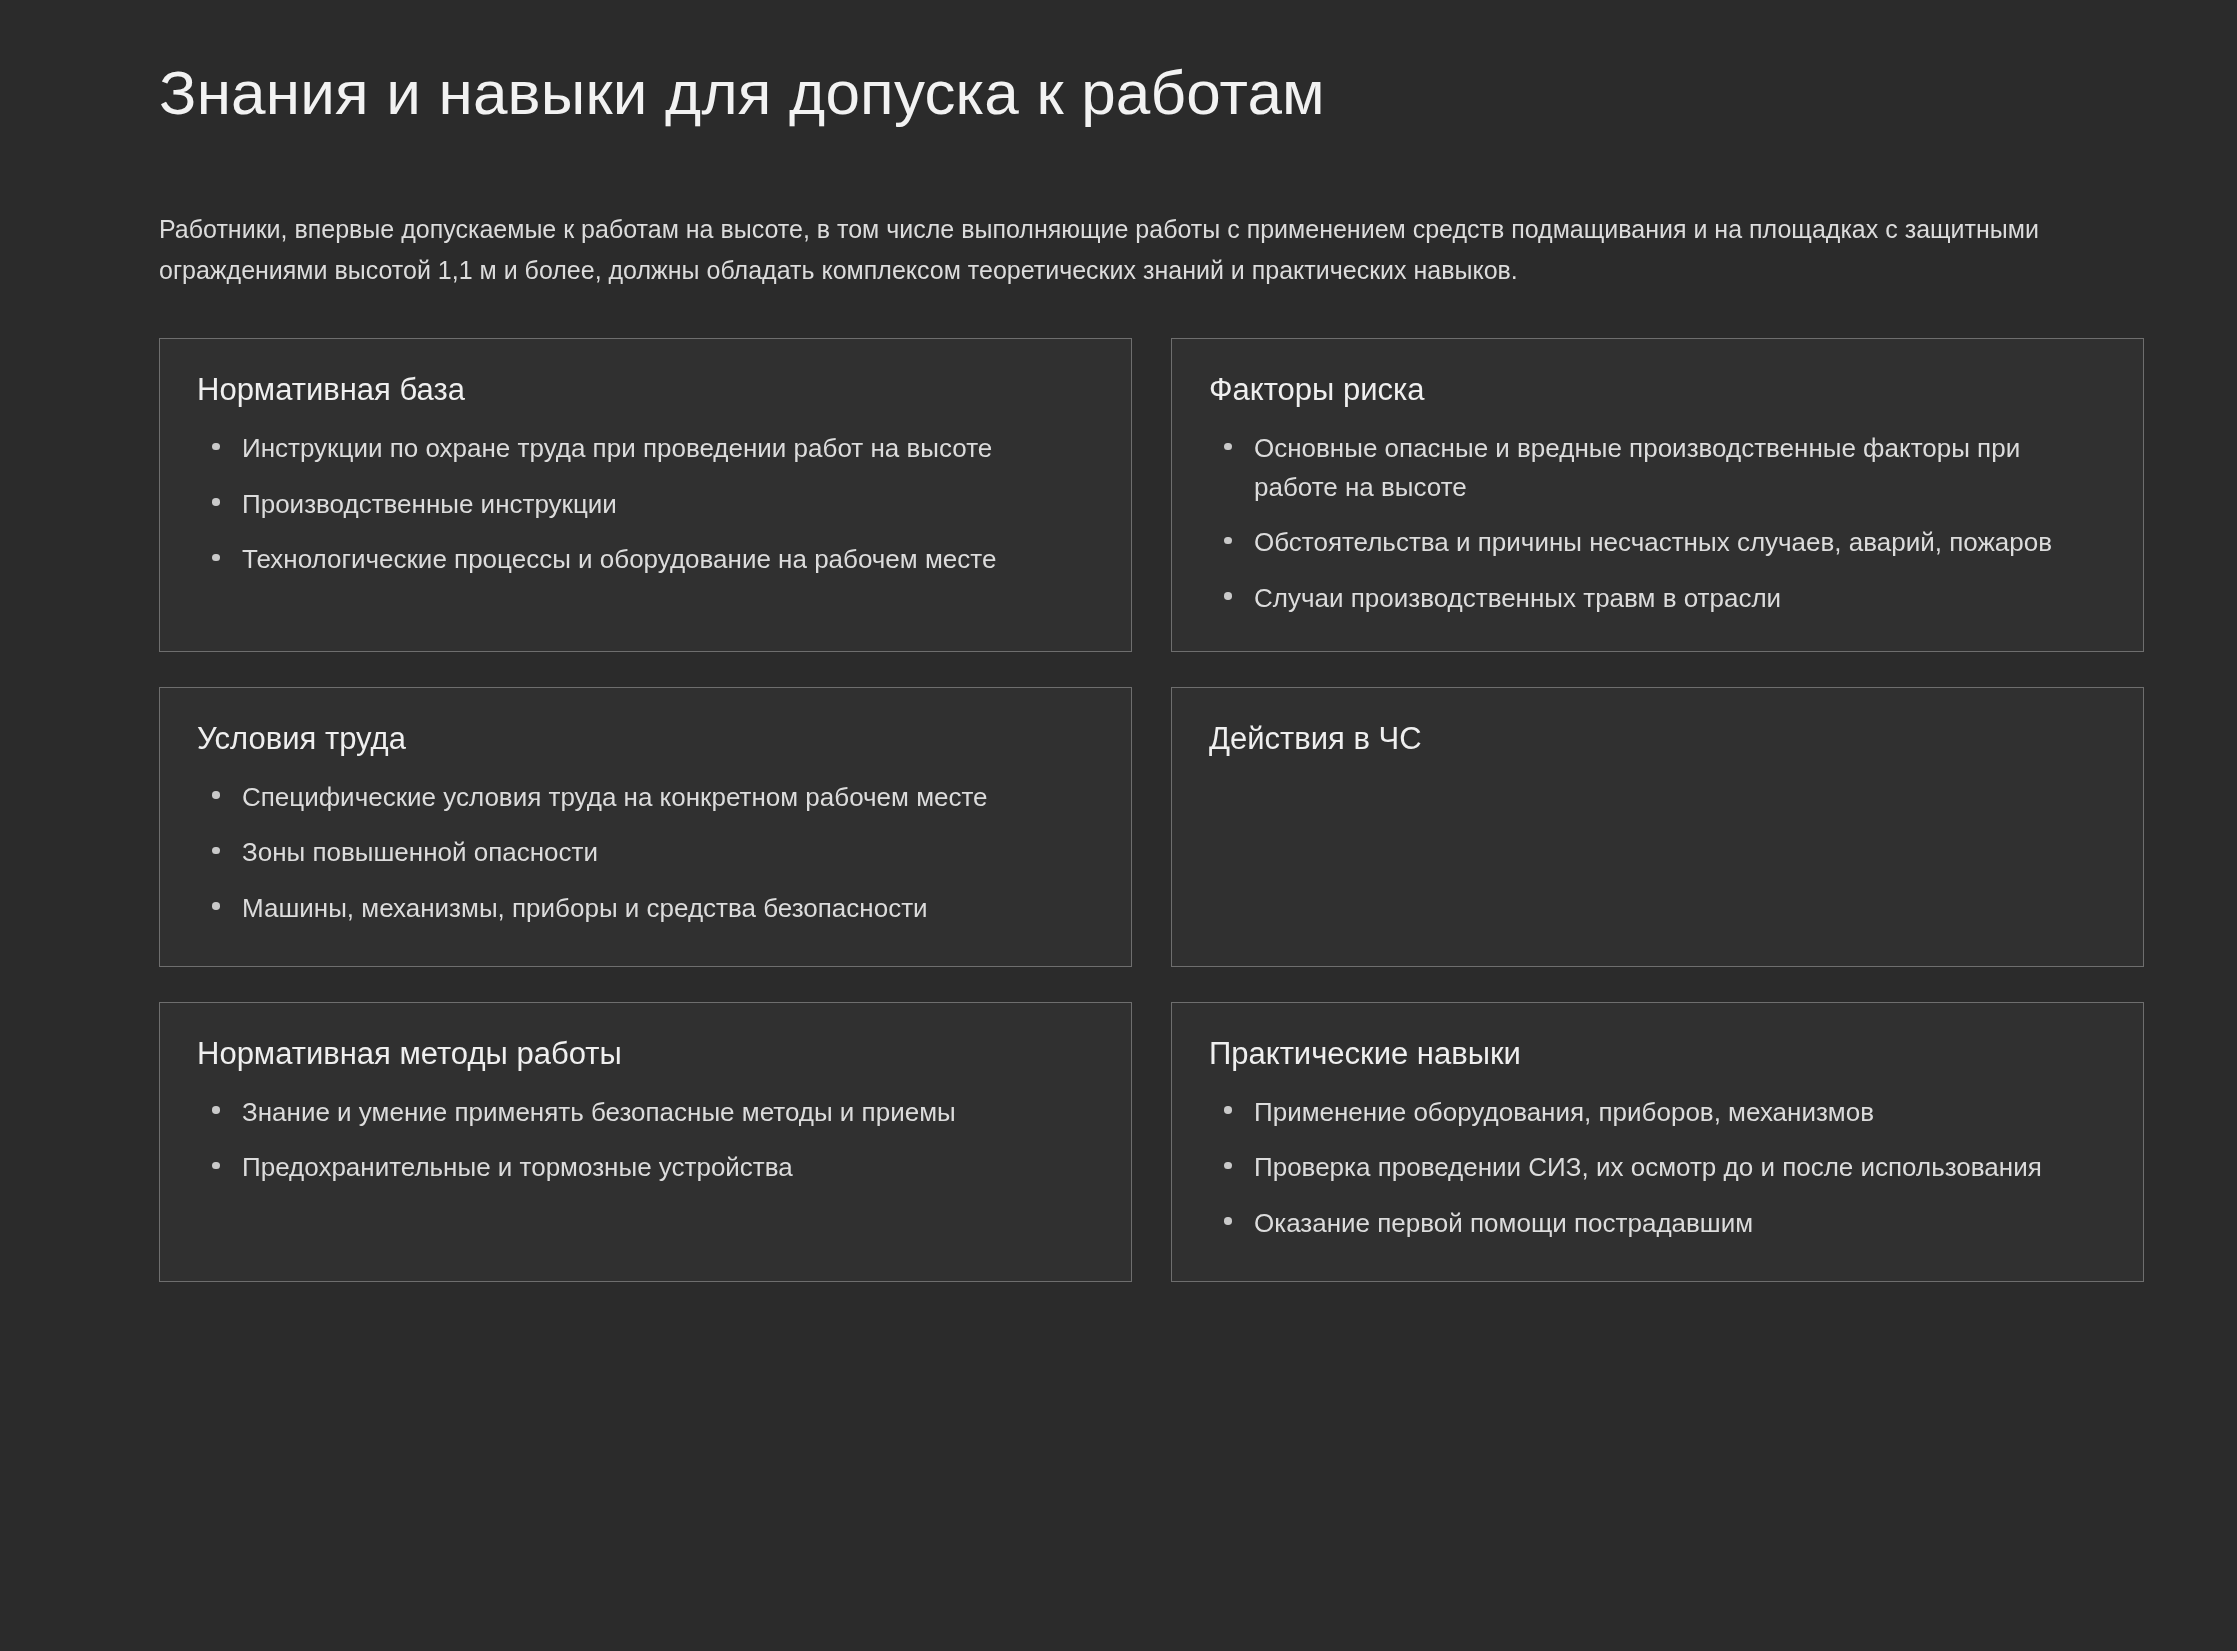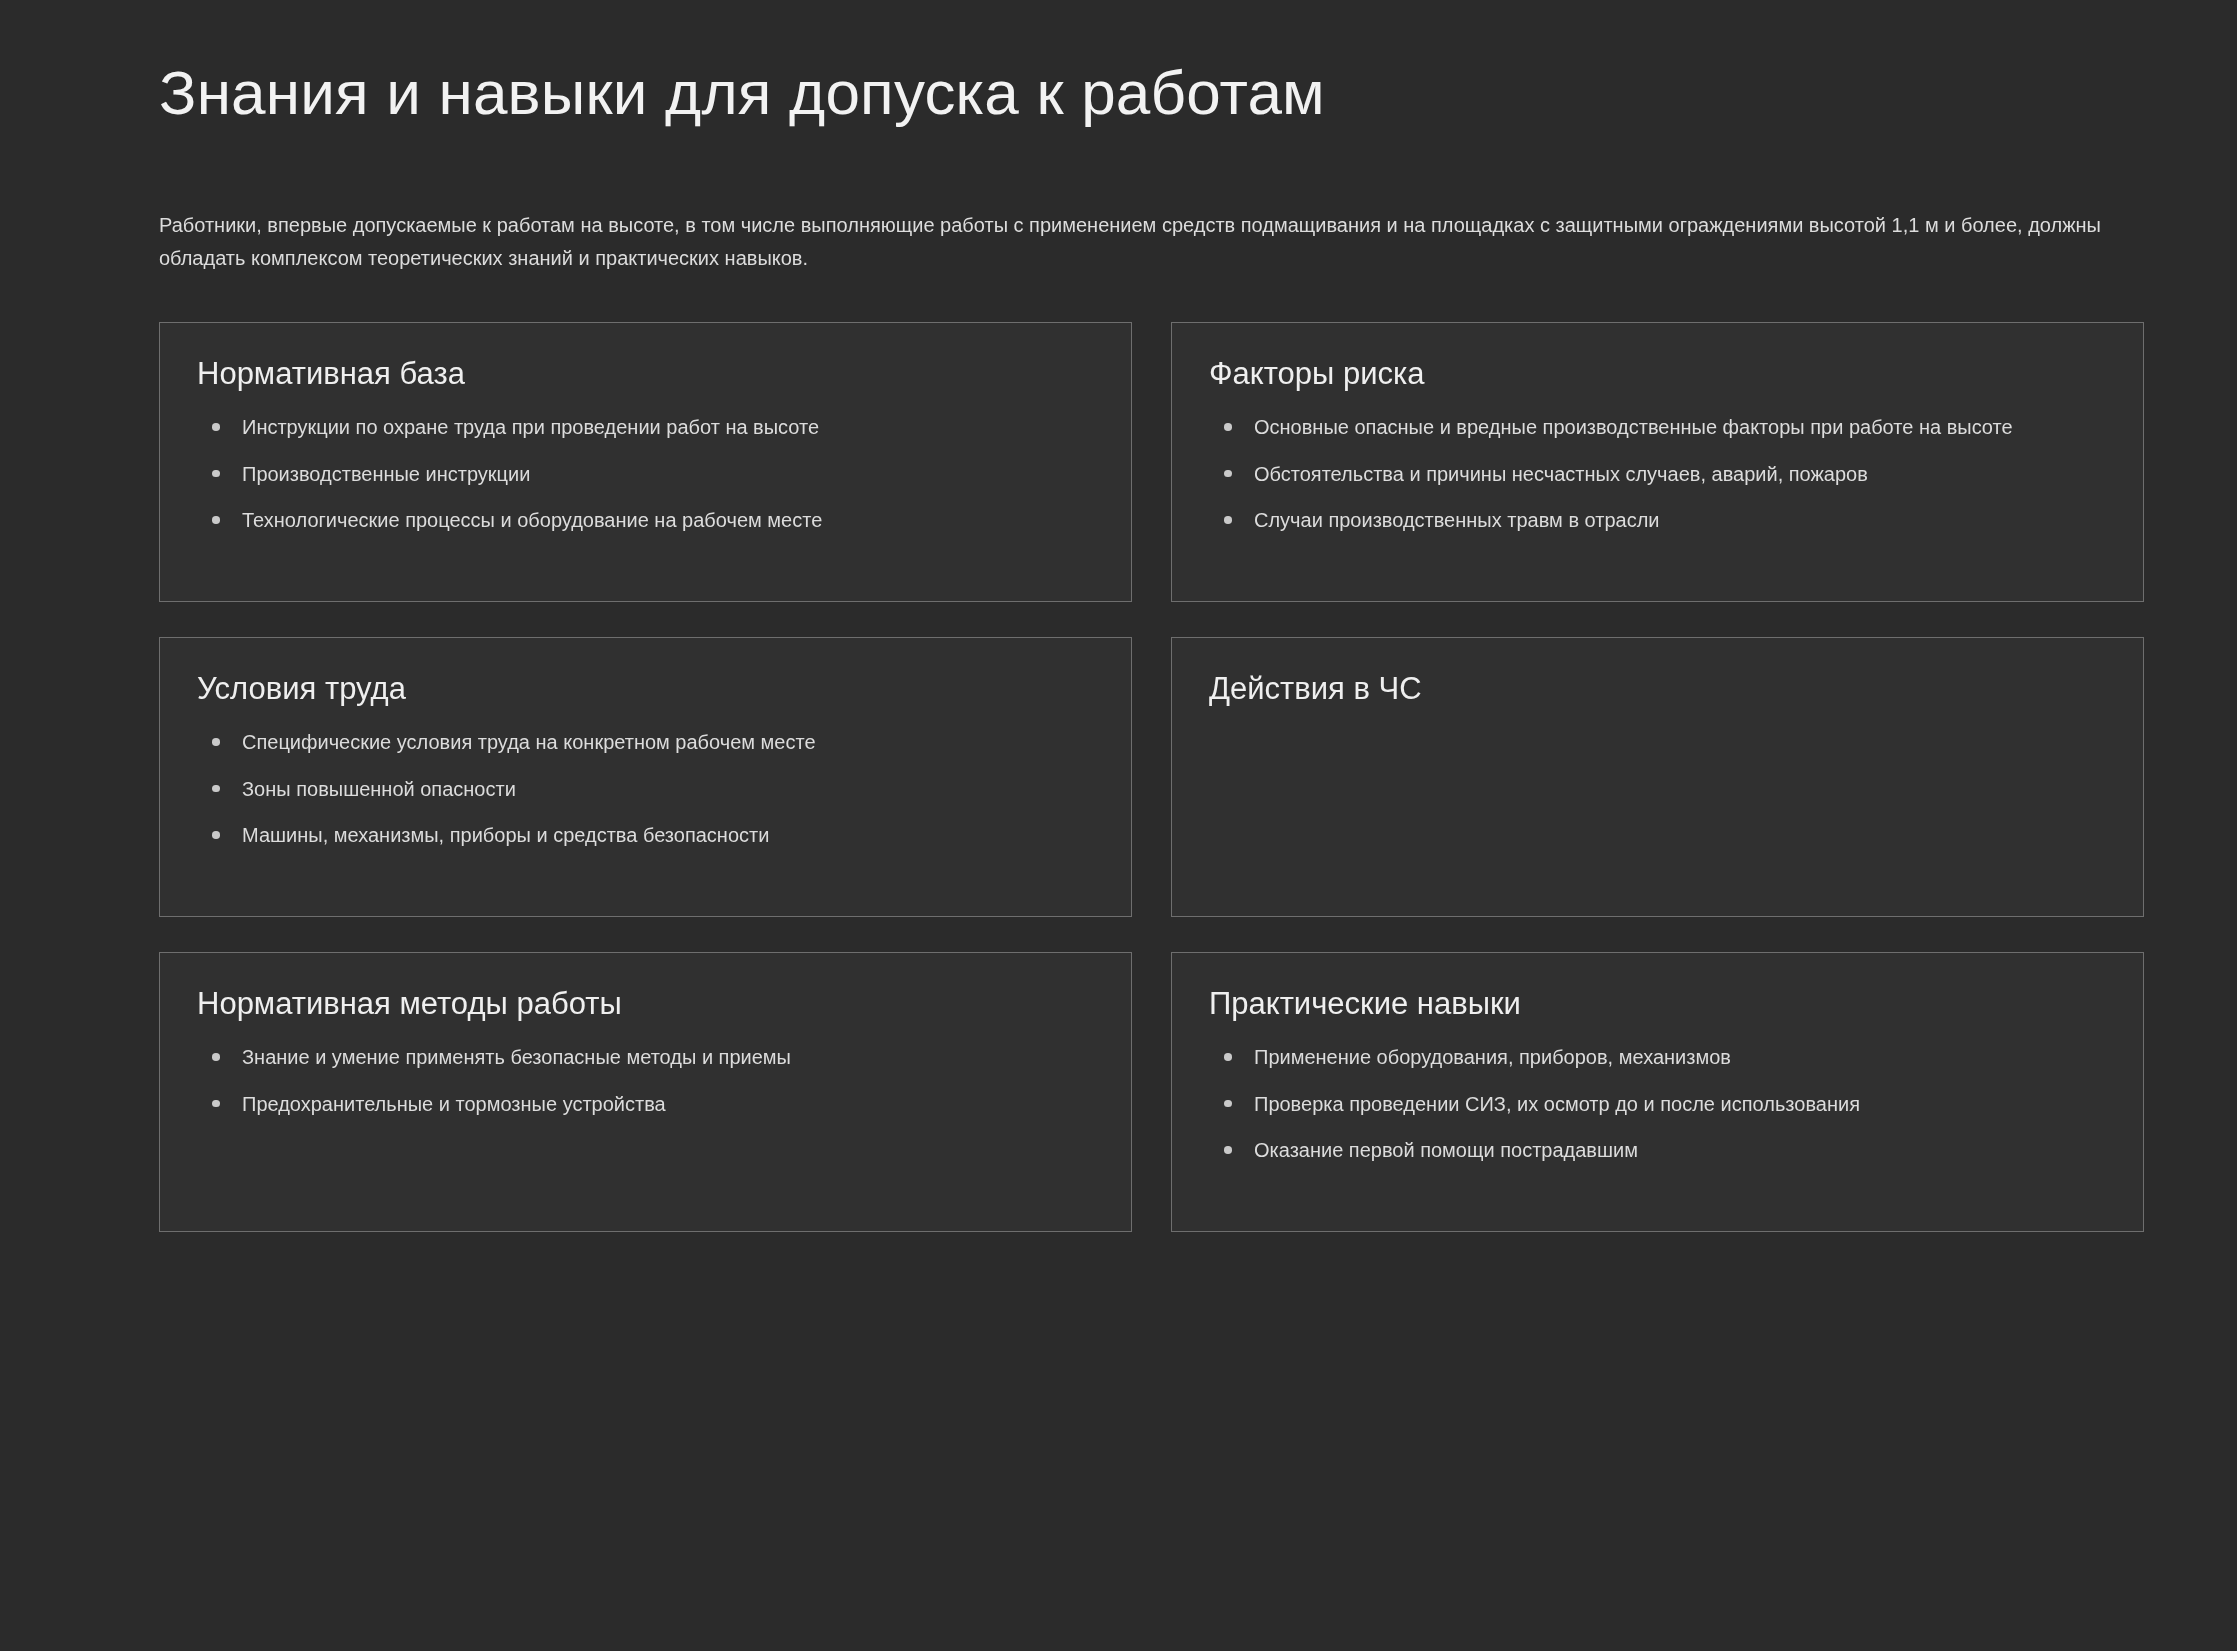--- a/index.html
+++ b/index.html
@@ -24,21 +24,21 @@
   }
   .page-title {
     font-size: 62px;
     font-weight: 400;
     line-height: 1.12;
     letter-spacing: 0.2px;
     color: #f2f2f2;
     margin: 0 0 82px 0;
   }
   .intro {
-    font-size: 20px;
+    font-size: 25px;
     line-height: 1.62;
     color: #dcdcdc;
     margin: 0 0 48px 0;
     max-width: 1986px;
     font-weight: 400;
   }
   .grid {
     display: grid;
     grid-template-columns: 1fr 1fr;
     column-gap: 39px;
@@ -59,21 +59,21 @@
     line-height: 1.2;
   }
   .card-list {
     list-style: none;
     margin: 0;
     padding: 0;
   }
   .card-list li {
     position: relative;
     padding-left: 45px;
-    font-size: 20px;
+    font-size: 26px;
     line-height: 1.48;
     color: #dcdcdc;
     margin-bottom: 17px;
   }
   .card-list li:last-child {
     margin-bottom: 0;
   }
   .card-list li .bullet {
     position: absolute;
     left: 15px;

